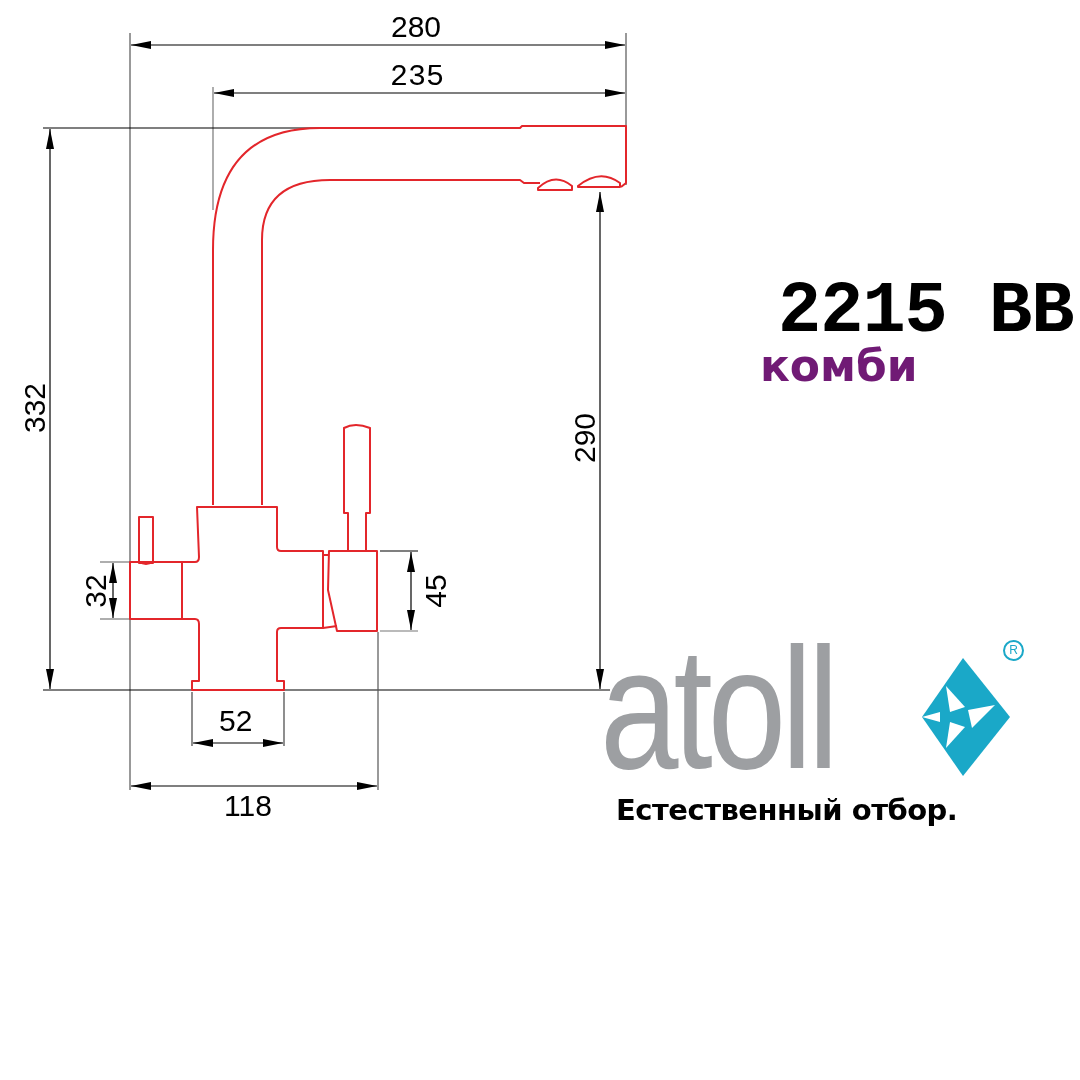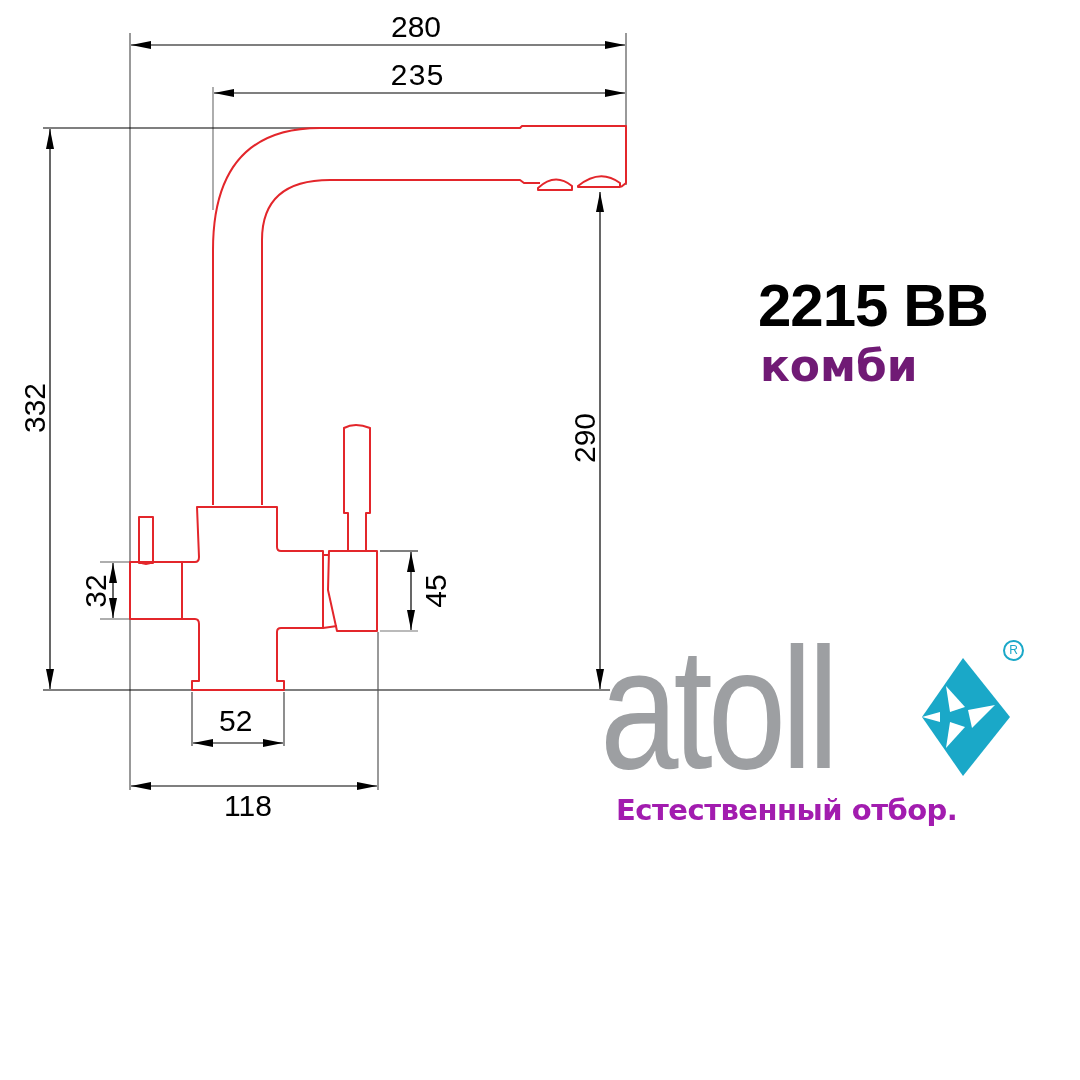--- a/index.html
+++ b/index.html
@@ -1,23 +1,23 @@
 <!DOCTYPE html>
 <html><head>
 <meta charset="utf-8">
 <style>
   html, body { margin: 0; padding: 0; background: #ffffff; }
   body { width: 1080px; height: 1080px; position: relative; overflow: hidden; font-family: "Liberation Sans", sans-serif; }
   svg.drawing { position: absolute; left: 0; top: 0; }
   .dim-text { position: absolute; font-family: "Liberation Sans", sans-serif; font-size: 30px; color: #000; line-height: 1; }
   .dim-vert { transform: rotate(-90deg); transform-origin: center center; }
-  .model-title { position: absolute; left: 758px; top: 276px; font-family: Liberation Sans, sans-serif; font-weight: bold; font-size: 60px; color: #000; letter-spacing: -1px; line-height: 1; }
+  .model-title { position: absolute; left: 778px; top: 276px; font-family: Liberation Mono, monospace; font-weight: bold; font-size: 72px; color: #000; letter-spacing: -1px; line-height: 1; }
   .model-sub { position: absolute; left: 760px; top: 344px; font-family: "DejaVu Sans", sans-serif; font-weight: bold; font-size: 44px; color: #701a75; line-height: 1; }
   .brand-word { position: absolute; left: 600px; top: 622px; font-family: "Liberation Sans", sans-serif; font-size: 172px; color: #9d9fa2; letter-spacing: -6px; line-height: 1; transform: scaleX(0.82); transform-origin: left top; }
-  .slogan { position: absolute; left: 616px; top: 796px; font-family: "DejaVu Sans", sans-serif; font-weight: bold; font-size: 29px; color: #a21caf; line-height: 1; letter-spacing: -0.5px; }
+  .slogan { position: absolute; left: 616px; top: 796px; font-family: "DejaVu Sans", sans-serif; font-weight: bold; font-size: 29px; color: #000000; line-height: 1; letter-spacing: -0.5px; }
   .reg-mark { position: absolute; left: 1003px; top: 640px; width: 17px; height: 17px; border: 2px solid #1aa8c8; border-radius: 50%; color: #1aa8c8; font-size: 12px; text-align: center; line-height: 17px; font-family: "Liberation Sans", sans-serif; }
 </style>
 </head>
 <body>
 
 <svg class="drawing" width="1080" height="1080" viewBox="0 0 1080 1080" xmlns="http://www.w3.org/2000/svg">
   <defs>
     <marker id="arr" viewBox="0 0 20 8" refX="20" refY="4" markerWidth="20" markerHeight="8" orient="auto-start-reverse" markerUnits="userSpaceOnUse">
       <path d="M0,0 L20,4 L0,8 z" fill="#000"></path>
     </marker>

